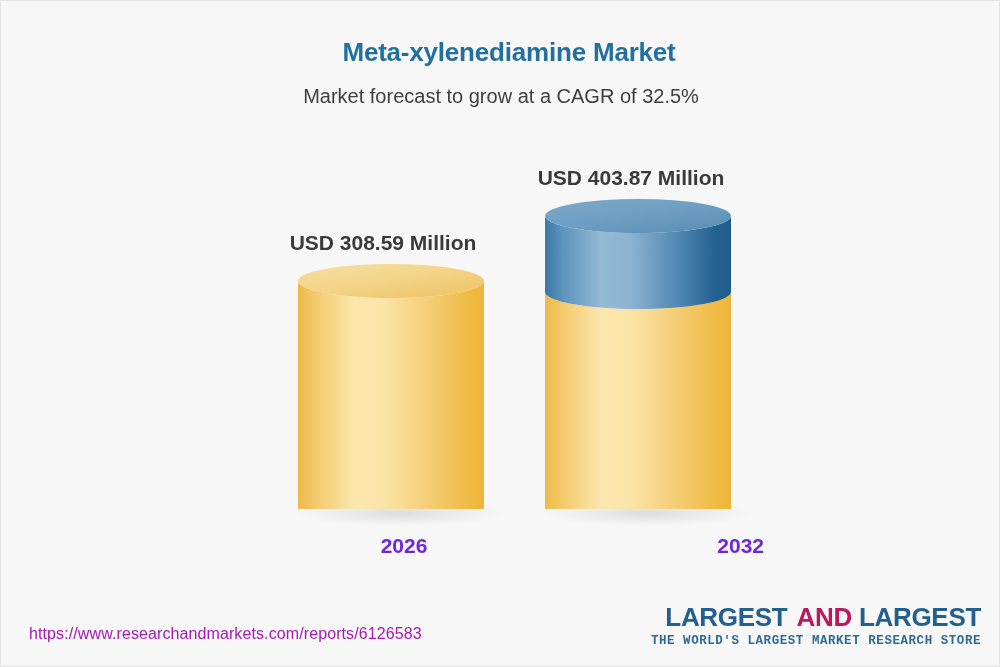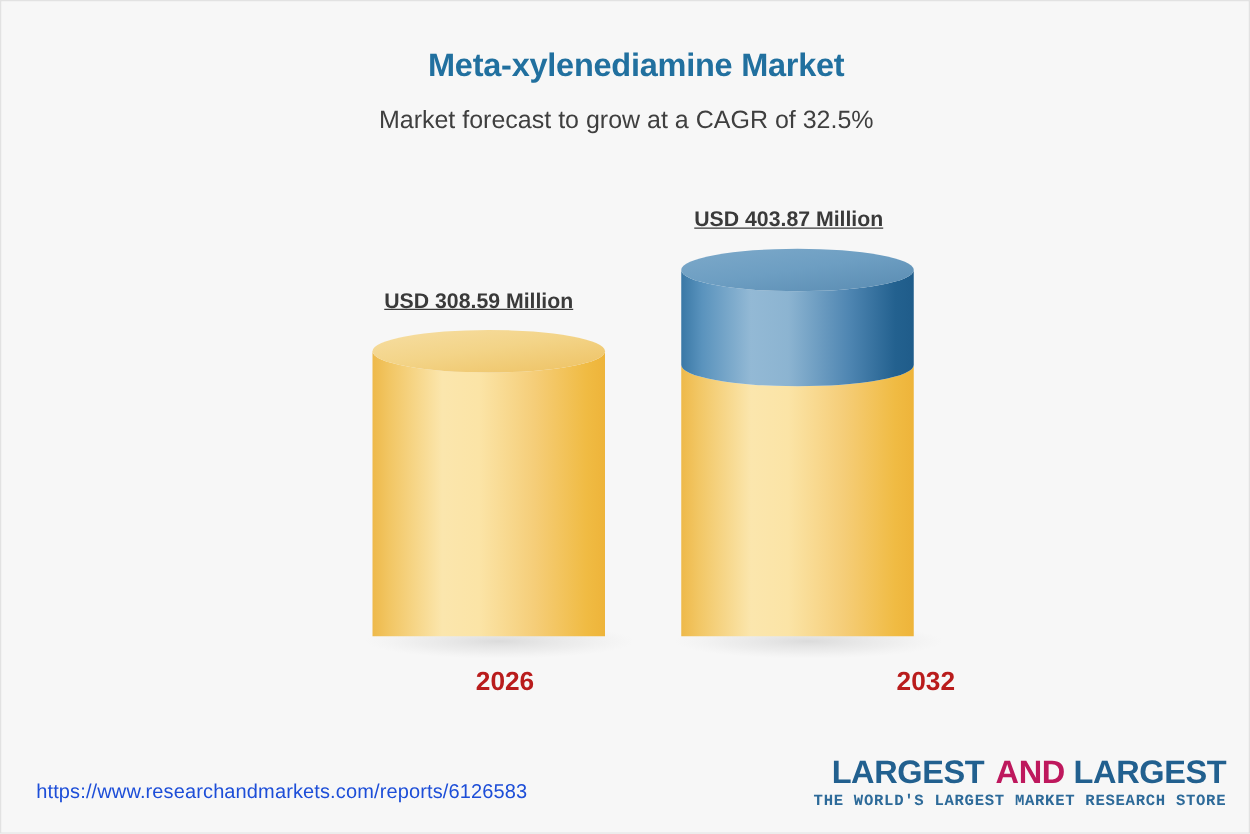--- a/index.html
+++ b/index.html
@@ -61,56 +61,55 @@
     position: absolute;
     width: 230px;
   }
   .bar-group.g2026 { left: 275px; }
   .bar-group.g2032 { left: 522px; }
 
   .value-label {
     position: absolute;
     width: 230px;
     text-align: center;
-    font-size: 17px;
+    font-size: 21px;
     font-weight: bold;
     color: #3a3a3a;
     white-space: nowrap;
-    text-decoration: underline;
   }
   .g2026 .value-label { top: 230px; left: -8px; }
   .g2032 .value-label { top: 165px; left: -7px; }
 
   .cat-label {
     position: absolute;
     width: 230px;
     text-align: center;
     font-size: 21px;
     font-weight: bold;
-    color: #b91c1c;
+    color: #6d28d9;
     top: 533px;
     left: 0px;
   }
   .g2026 .cat-label { left: 13px; }
   .g2032 .cat-label { left: 11px; text-align: right; }
 
   
   .cylinder-svg {
     position: absolute;
     top: 0;
     left: 0;
   }
 
   
   .footer-url {
     position: absolute;
     left: 28px;
     top: 624px;
     font-size: 16px;
-    color: #1d4ed8;
+    color: #a21caf;
     letter-spacing: 0.1px;
     white-space: nowrap;
   }
 
   .logo {
     position: absolute;
     right: 18px;
     top: 603px;
     text-align: right;
   }

